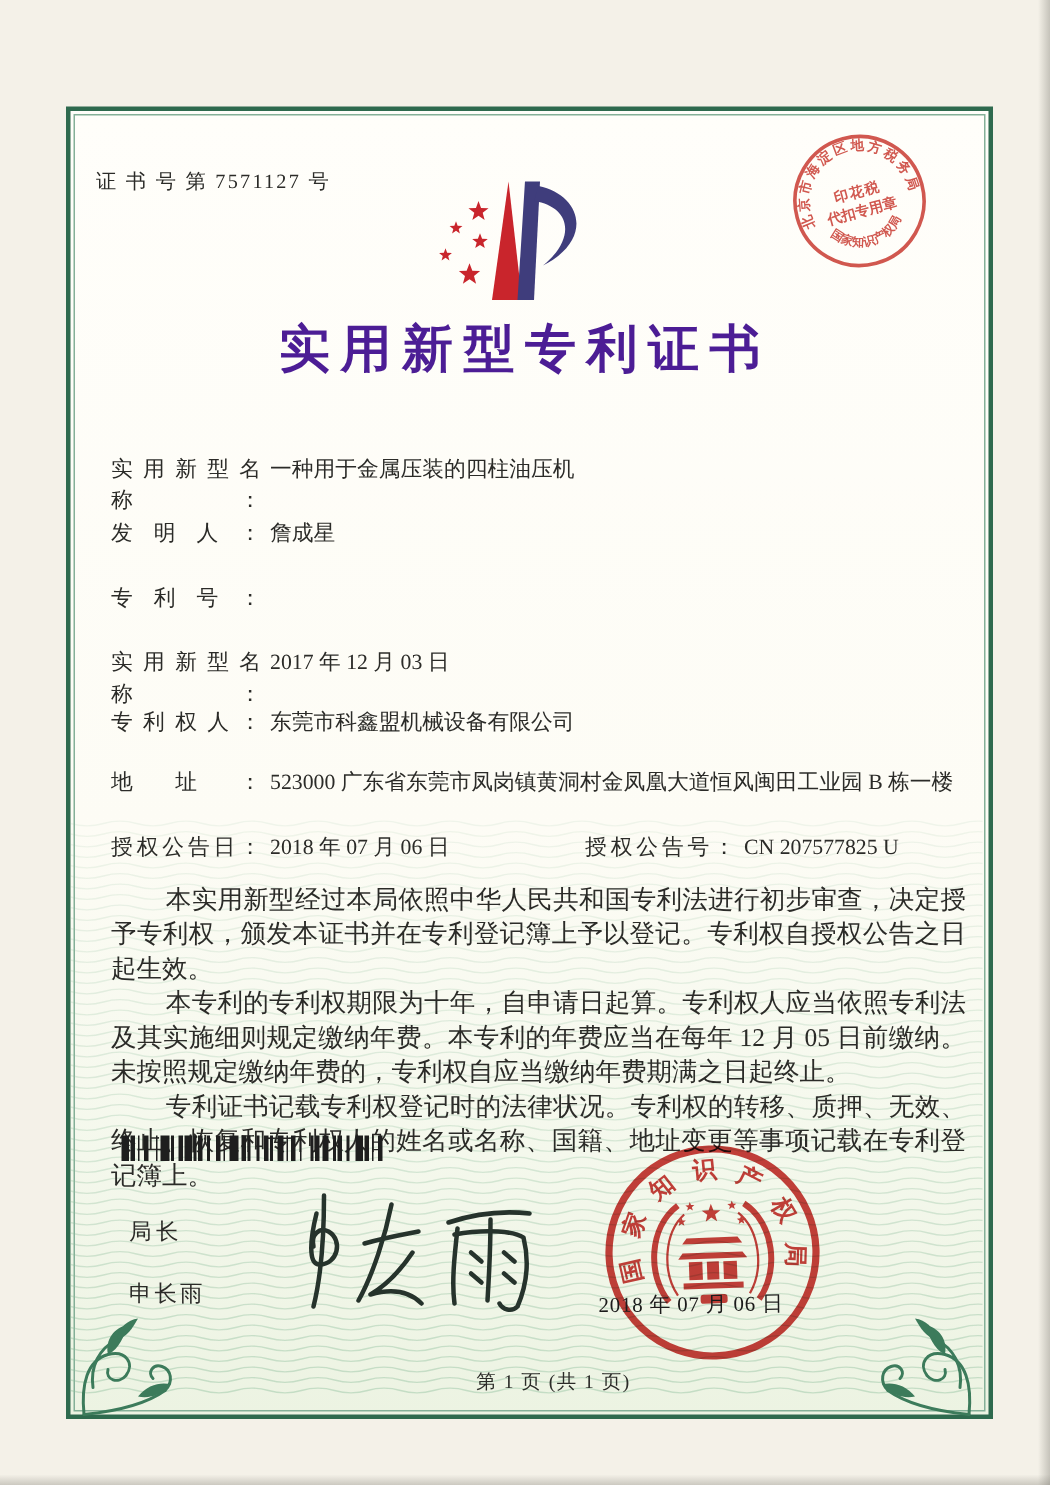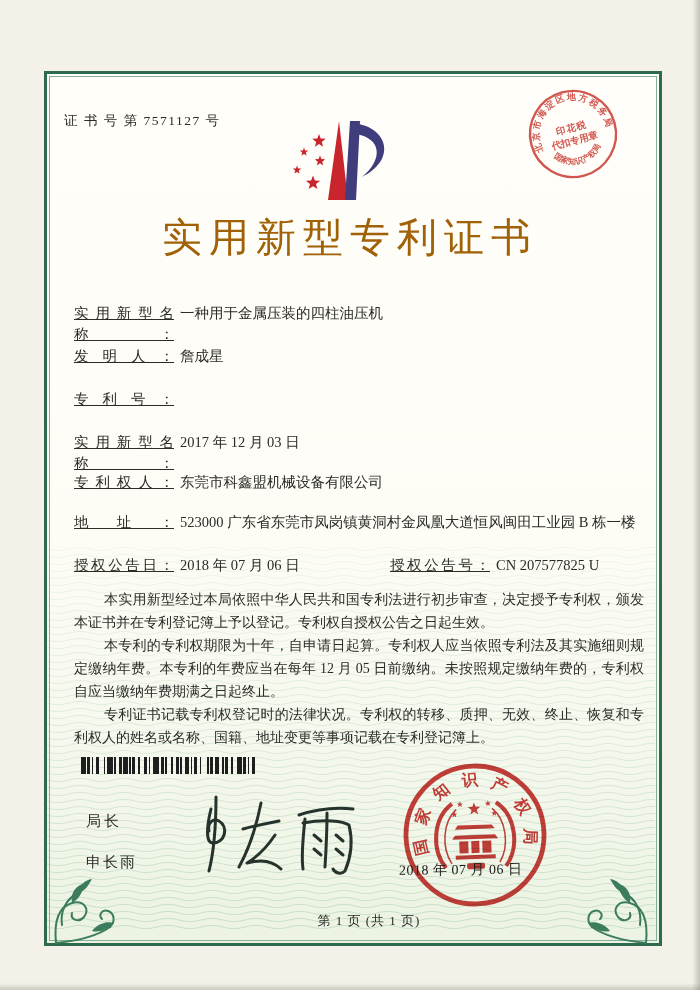--- a/index.html
+++ b/index.html
@@ -10,27 +10,27 @@
   .scan-edge-b{position:absolute;left:0;right:0;bottom:0;height:7px;
         background:linear-gradient(180deg,rgba(0,0,0,0),rgba(110,108,100,.3));z-index:9;}
   .frame{position:absolute;left:44px;top:71px;width:612px;height:869px;
         border:3px solid #2e6a4e;background:linear-gradient(180deg,#fffefa 0%,#fdfcf5 55%,#f4f8ec 80%,#ecf3e2 100%);z-index:1;}
   .frame-inner{position:absolute;left:2px;top:2px;right:2px;bottom:2px;border:1px solid #84b098;}
   #waves{position:absolute;left:47px;top:545px;width:608px;height:392px;z-index:2;pointer-events:none;}
   .flourish{position:absolute;z-index:2;}
   .cert-number{position:absolute;left:64px;top:112px;font-size:13.5px;letter-spacing:1.5px;z-index:3;}
   .tax-stamp{position:absolute;left:513px;top:74px;z-index:5;transform:rotate(-15deg);mix-blend-mode:multiply;opacity:.92;}
   .logo{position:absolute;left:282px;top:112px;z-index:3;}
-  .title{position:absolute;left:0;right:0;top:210px;text-align:center;font-size:40px;font-weight:normal;
-        letter-spacing:7px;z-index:3;color:#a16207;}
+  .title{position:absolute;left:0;right:0;top:210px;text-align:center;font-size:34px;font-weight:bold;
+        letter-spacing:7px;z-index:3;color:#4c1d95;}
   .field-row{position:absolute;left:74px;width:568px;display:flex;z-index:3;font-size:14.5px;line-height:21px;}
-  .field-label{display:inline-block;width:100px;flex:0 0 100px;text-align:justify;text-align-last:justify;text-decoration:underline;}
+  .field-label{display:inline-block;width:100px;flex:0 0 100px;text-align:justify;text-align-last:justify;}
   .field-value{flex:1;padding-left:6px;}
   .grant-group2{position:absolute;left:316px;top:0;display:flex;width:250px;}
-  .paragraphs{position:absolute;left:74px;top:588px;width:570px;z-index:3;font-size:14px;
+  .paragraphs{position:absolute;left:74px;top:588px;width:570px;z-index:3;font-size:17px;
         line-height:23px;text-align:justify;}
   .paragraphs p{margin:0;text-indent:2.15em;}
   .barcode{position:absolute;left:81px;top:757px;width:178px;height:17px;z-index:3;}
   .sig-title{position:absolute;left:86px;top:812px;font-size:15px;letter-spacing:3px;z-index:3;text-align:right;}
   .sig-name{position:absolute;left:86px;top:841px;font-size:15px;letter-spacing:2px;z-index:3;margin-top:12px;}
   .signature{position:absolute;left:183px;top:791px;z-index:4;}
   .seal{position:absolute;left:395px;top:755px;z-index:5;transform:rotate(-2deg);mix-blend-mode:multiply;opacity:.93;}
   .seal-date{position:absolute;left:399px;top:861px;width:160px;font-size:14px;letter-spacing:.5px;
         color:#1b1b1b;z-index:6;transform:rotate(-.5deg);}
   .footer{position:absolute;left:0;right:0;top:912px;text-align:center;font-size:13px;letter-spacing:1px;z-index:3;padding-left:38px;}

